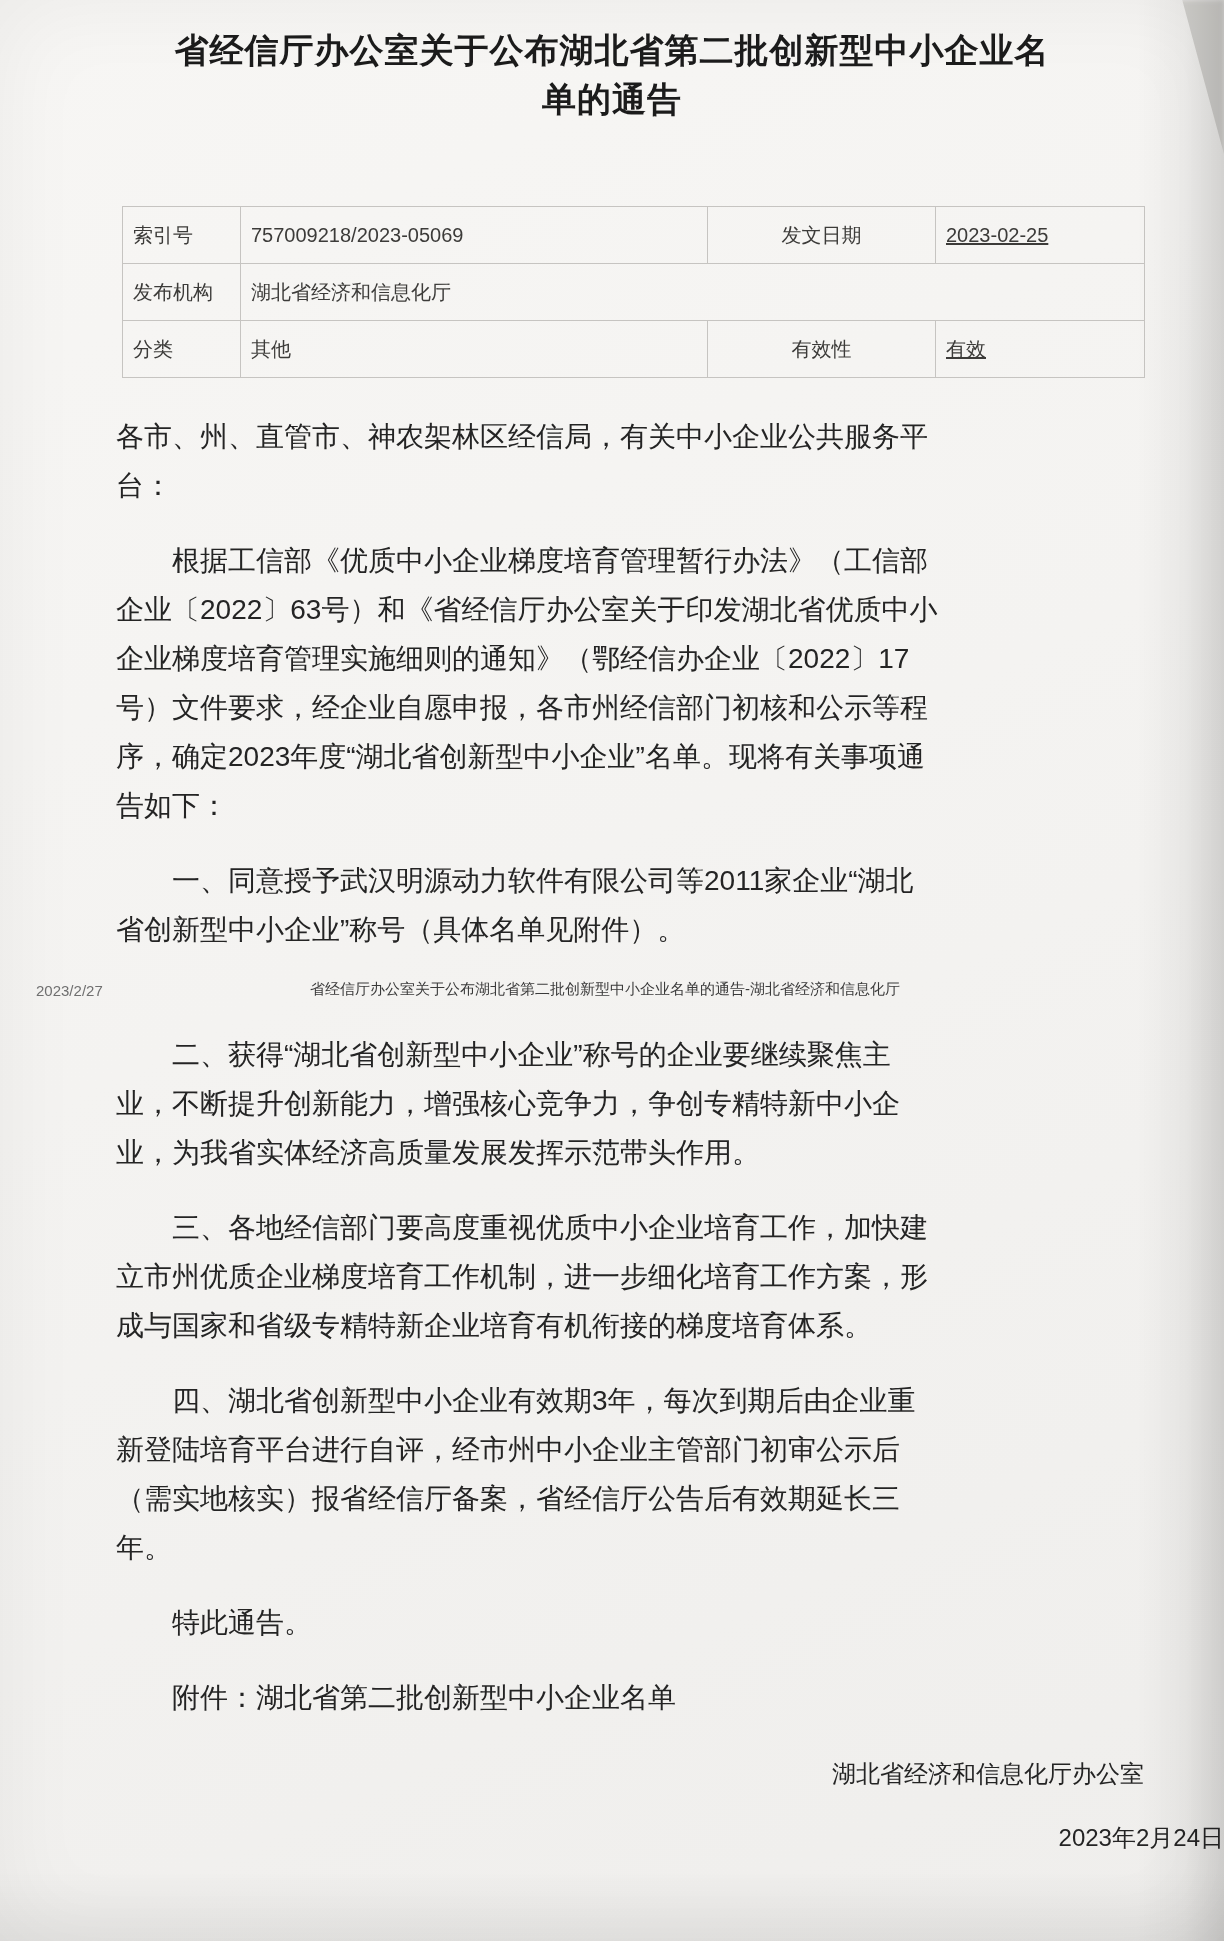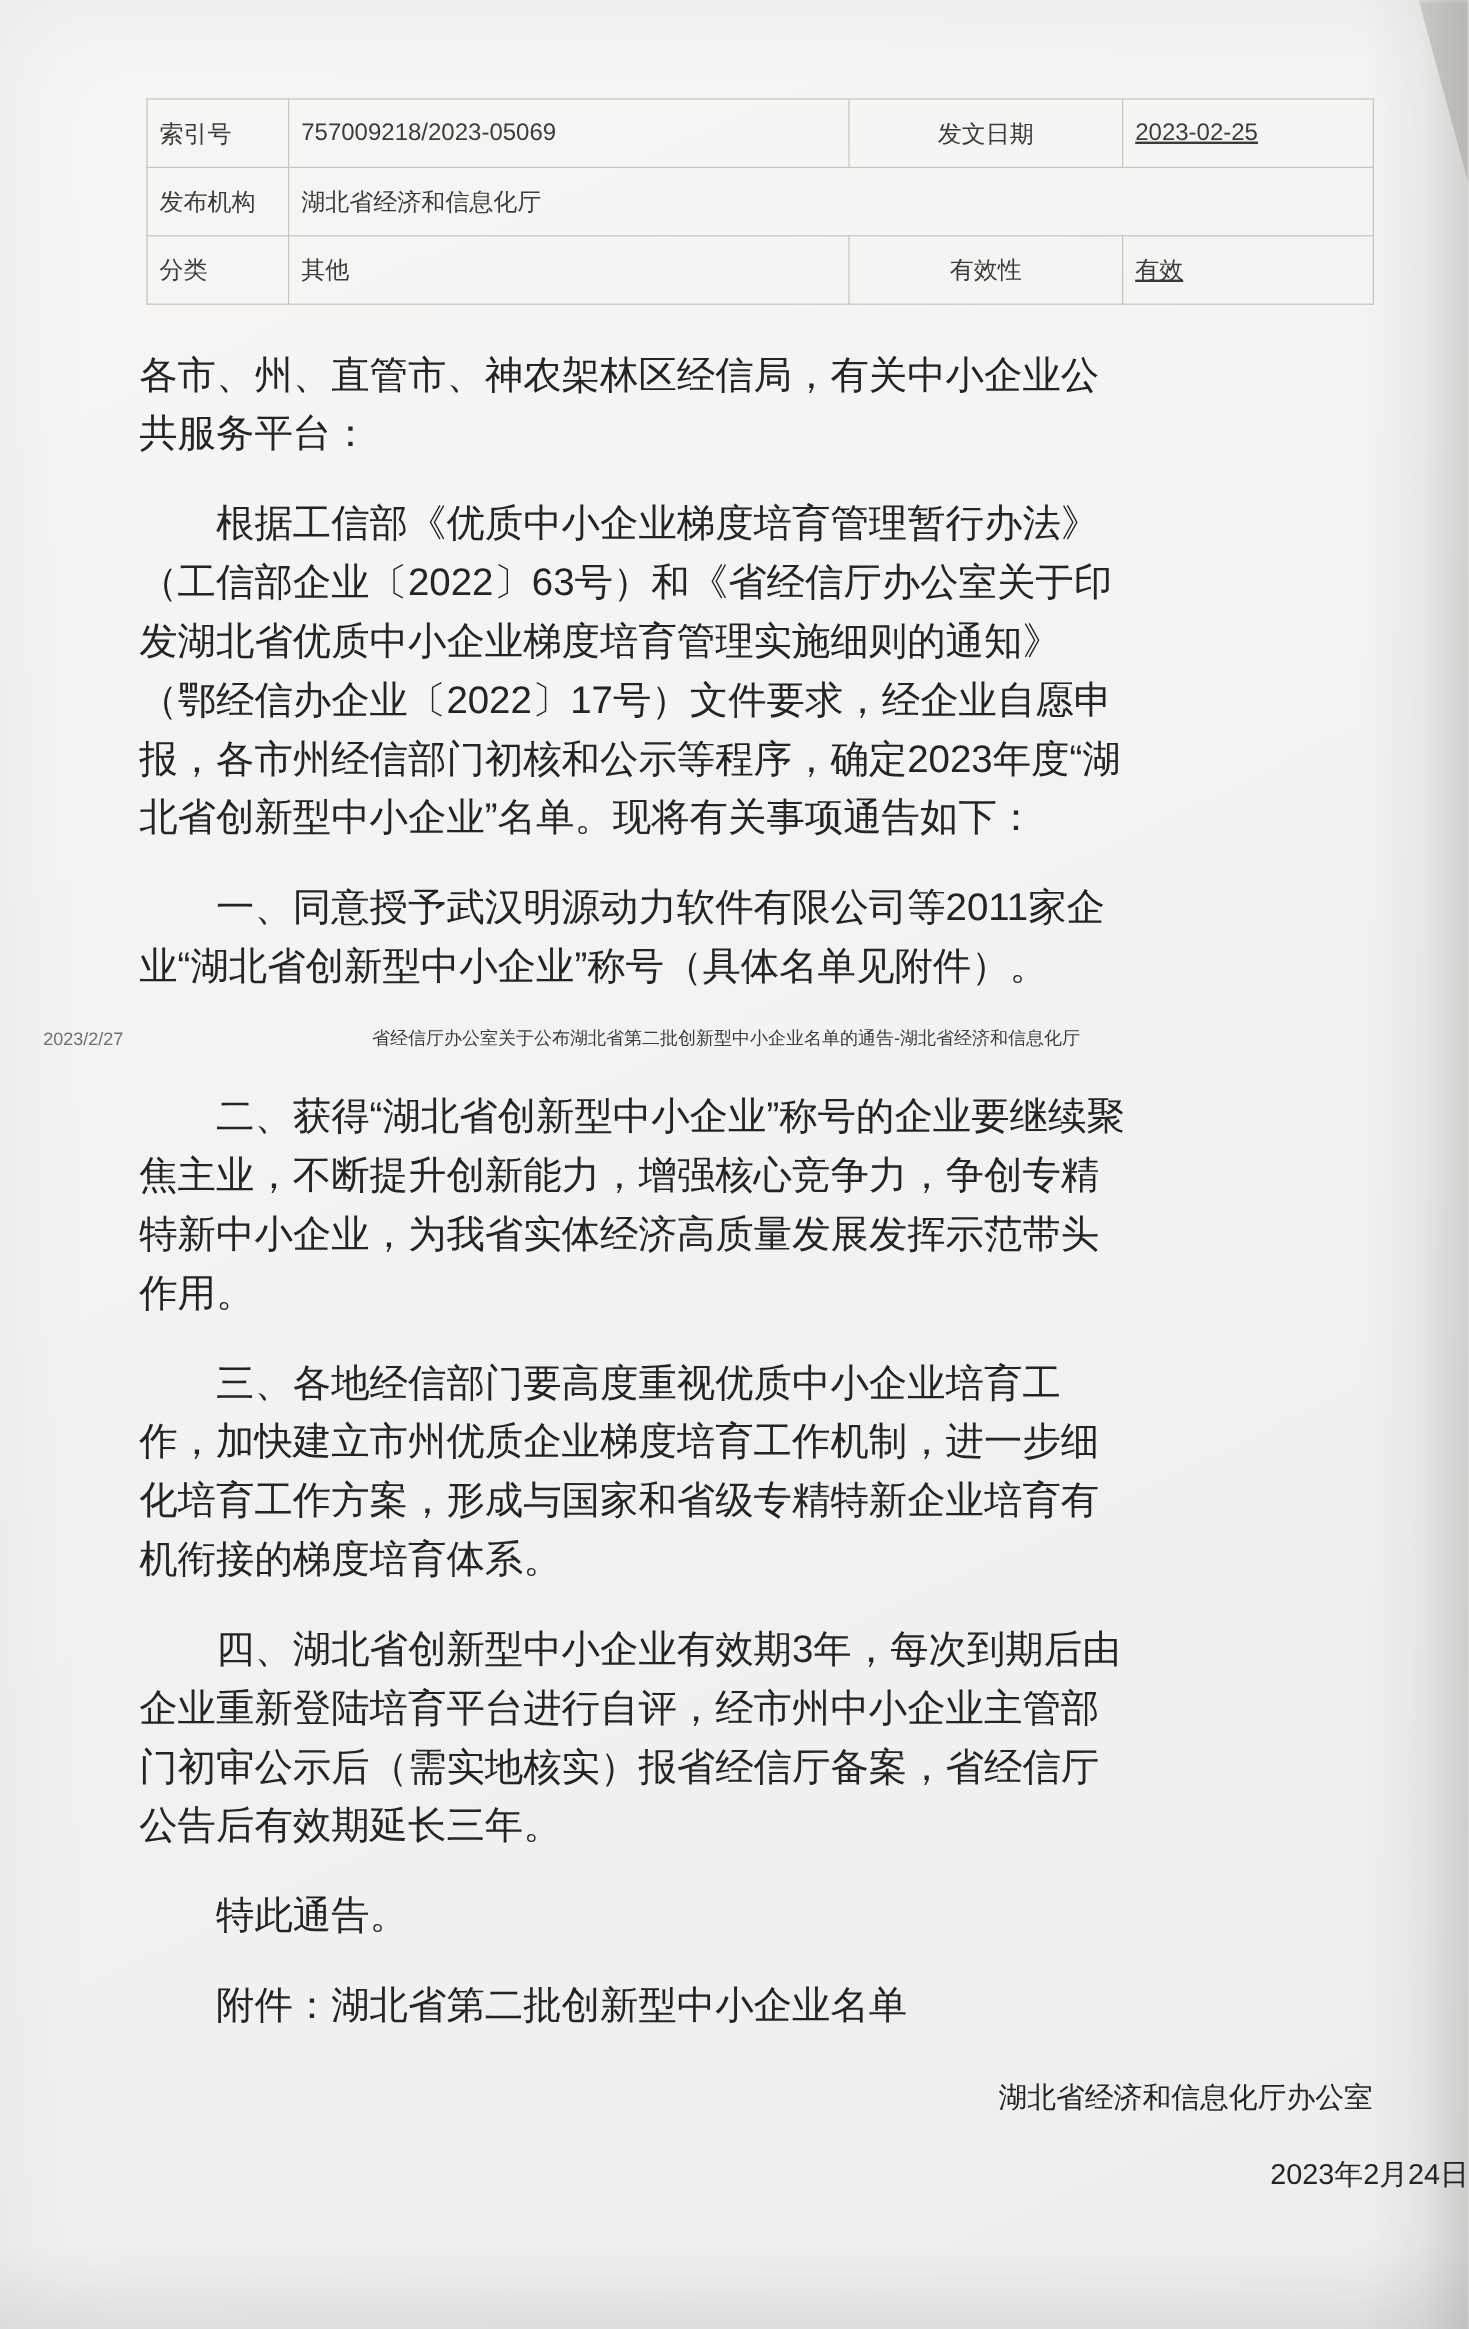--- a/index.html
+++ b/index.html
@@ -46,21 +46,21 @@
     vertical-align:middle;padding:0 10px;
     overflow:hidden;white-space:nowrap;
   }
   td.lbl-left{padding-left:14px;text-align:left;}
   td.lbl-center{text-align:center;}
   td.val{padding-left:14px;text-align:left;}
   td.val-right{padding-left:28px;text-decoration:underline;}
 
   .body{
     margin:34px 0 0 116px;width:824px;
-    font-size:32px;line-height:49px;color:#242424;
+    font-size:28px;line-height:49px;color:#242424;
     word-break:break-all;
   }
   .body p{margin:0 0 26px 0;text-indent:2em;}
   .body p.salutation{text-indent:0;}
 
   .print-header{position:relative;height:26px;margin:18px 0 24px 0;font-size:15px;padding-left:40px;}
   .print-header .ph-date{position:absolute;left:36px;top:2px;color:#6f6f6f;}
   .print-header .ph-title{width:1130px;text-align:center;color:#3a3a3a;margin:0;}
 
   .signature{margin-top:36px;padding-right:80px;text-align:right;font-size:24px;color:#242424;}
@@ -68,20 +68,21 @@
 </style>
 </head>
 <body>
 
 <div class="page">
 
   <div class="corner-tr"></div>
   <div class="shadow-right"></div>
   <div class="shadow-bottom"></div>
 
+  <div class="doc-title">省经信厅办公室关于公布湖北省第二批创新型中小企业名单的通告</div>
 
 
   <table class="info-table">
     <colgroup>
       <col style="width:118px">
         <col style="width:467px">
         <col style="width:228px">
         <col style="width:209px">
     </colgroup>
     <tbody>

